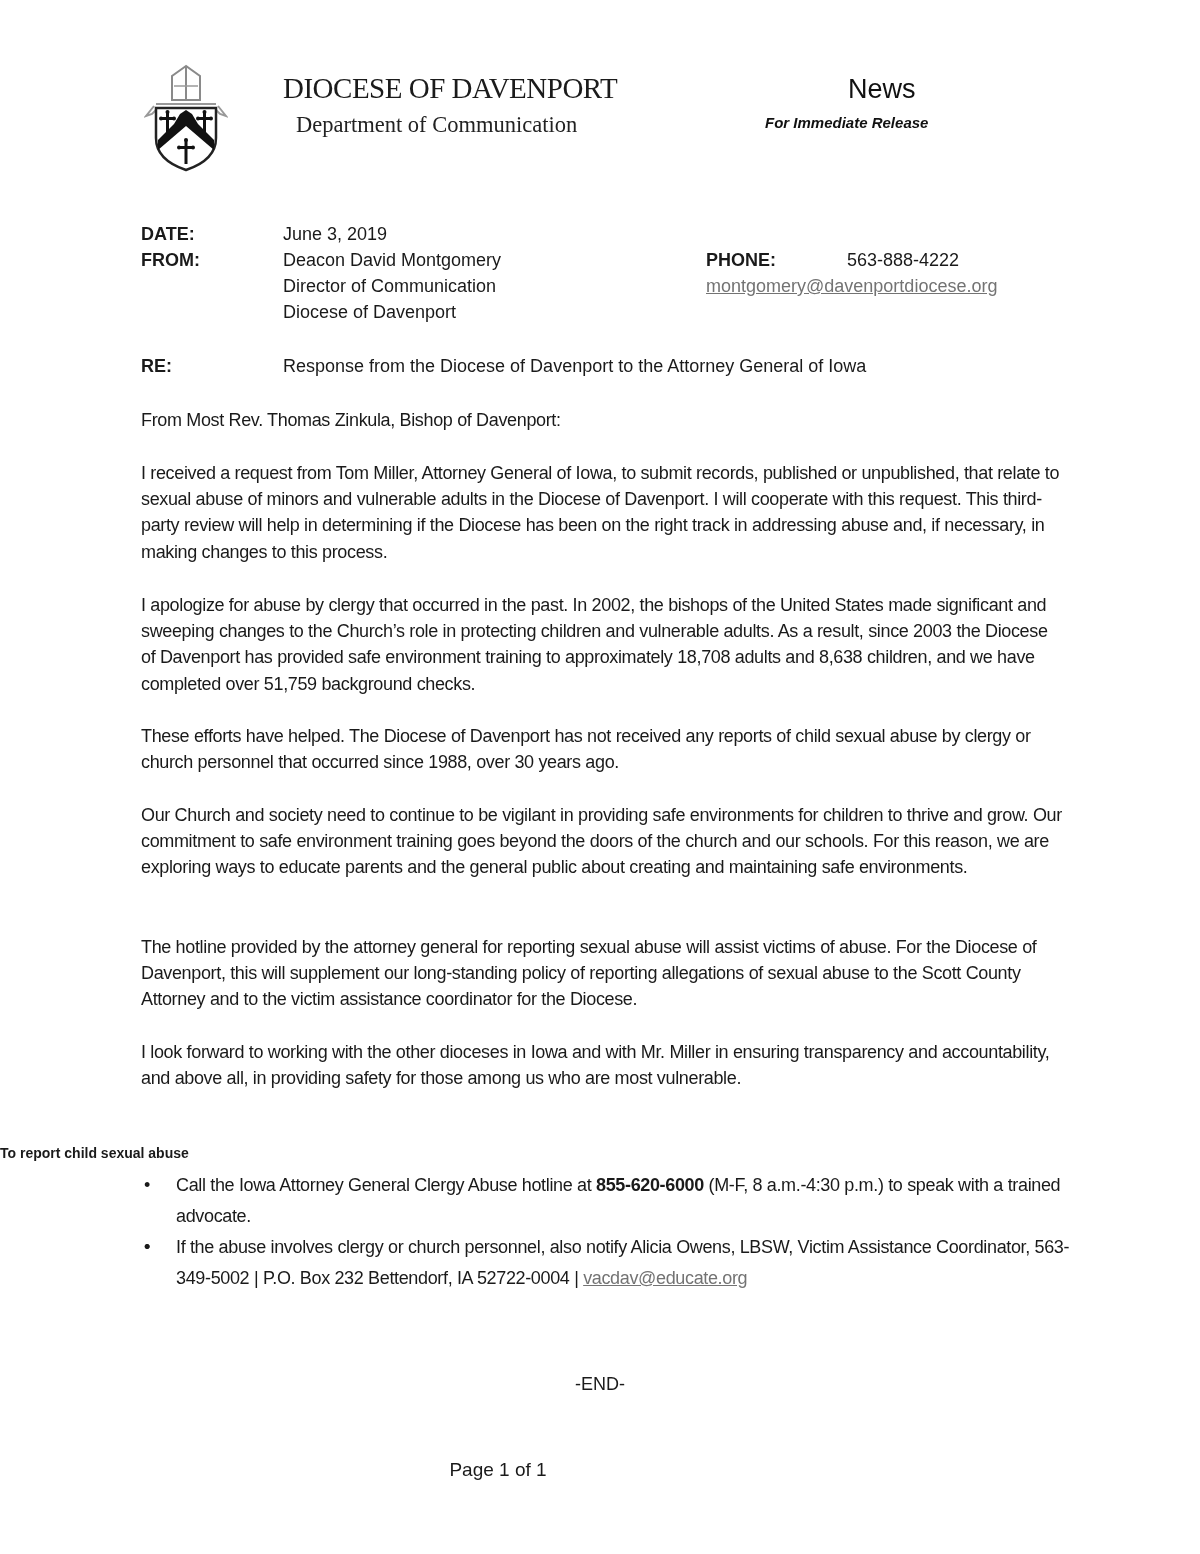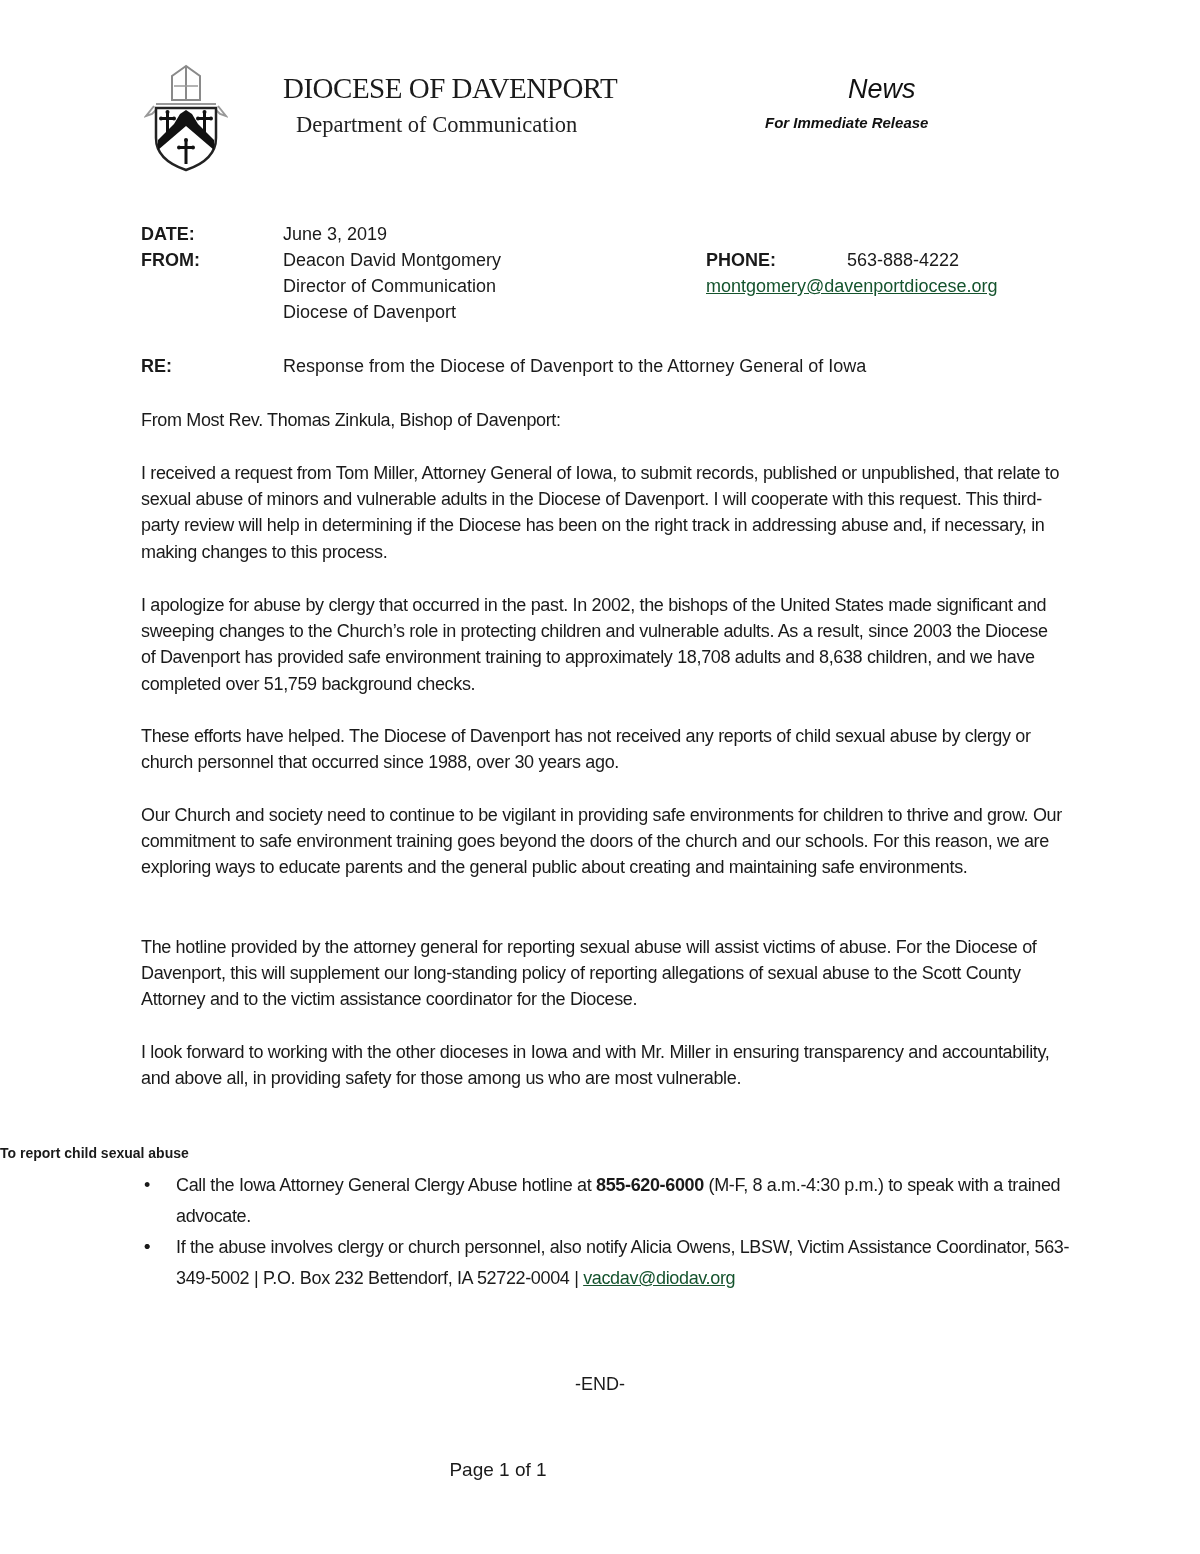--- a/index.html
+++ b/index.html
@@ -3,25 +3,25 @@
 <meta charset="utf-8">
 <style>
   html, body { margin:0; padding:0; background:#ffffff; }
   body { width:1200px; height:1554px; position:relative; overflow:hidden; color:#1a1a1a;
          font-family:"Liberation Sans", "DejaVu Sans", sans-serif; }
   .abs { position:absolute; }
   .serif { font-family:"Liberation Serif", "DejaVu Serif", serif; }
   .crest { left:144px; top:64px; width:84px; height:108px; }
   .org-name { left:283px; top:72px; font-size:29px; letter-spacing:-0.5px; color:#1b1b1b; }
   .dept { left:296px; top:112px; font-size:22.5px; color:#222; }
-  .news { left:848px; top:74px; font-size:27px; font-style:italic; color:#111; }
+  .news { left:848px; top:74px; font-size:27px; color:#111; }
   .release { left:765px; top:114px; font-size:15px; font-style:italic; font-weight:bold; color:#111; }
   .label { font-weight:bold; font-size:18px; }
   .val { font-size:18px; }
-  a.link { color:#14532d; text-decoration:underline; }
+  a.link { color:#737373; text-decoration:underline; }
   .para { left:141px; width:925px; font-size:18px; line-height:26.2px; letter-spacing:-0.35px; }
   .para p { margin:0; }
   .report-heading { left:0; width:1036px; top:1145px; text-align:left; font-weight:bold; font-size:14px; }
   .bullets { left:141px; top:1170px; width:930px; font-size:18px; letter-spacing:-0.35px; }
   .bullet { position:relative; padding-left:35px; line-height:31px; }
   .bullet .dot { position:absolute; left:3px; top:0; }
   .end { left:0; width:1200px; top:1374px; text-align:center; font-size:18px; }
   .page { left:0; width:996px; top:1459px; text-align:center; font-size:19px; }
 </style>
 </head>
@@ -107,18 +107,18 @@
 <div class="abs bullets">
   <div class="bullet">
     <span class="dot">•</span>
     <span>Call the Iowa Attorney General Clergy Abuse hotline at </span><b>855-620-6000</b><span> (M-F, 8 a.m.-4:30 p.m.) to speak with a trained advocate.</span>
   </div>
   <div class="bullet">
     <span class="dot">•</span>
   </div>
   <div class="bullet">
     <span class="dot">•</span>
-    <span>If the abuse involves clergy or church personnel, also notify Alicia Owens, LBSW, Victim Assistance Coordinator, 563-349-5002 | P.O. Box 232 Bettendorf, IA 52722-0004 | </span><a class="link">vacdav@diodav.org</a>
+    <span>If the abuse involves clergy or church personnel, also notify Alicia Owens, LBSW, Victim Assistance Coordinator, 563-349-5002 | P.O. Box 232 Bettendorf, IA 52722-0004 | </span><a class="link">vacdav@educate.org</a>
   </div>
 </div>
 
 <div class="abs end">-END-</div>
 <div class="abs page">Page 1 of 1</div>
 
 </body></html>

